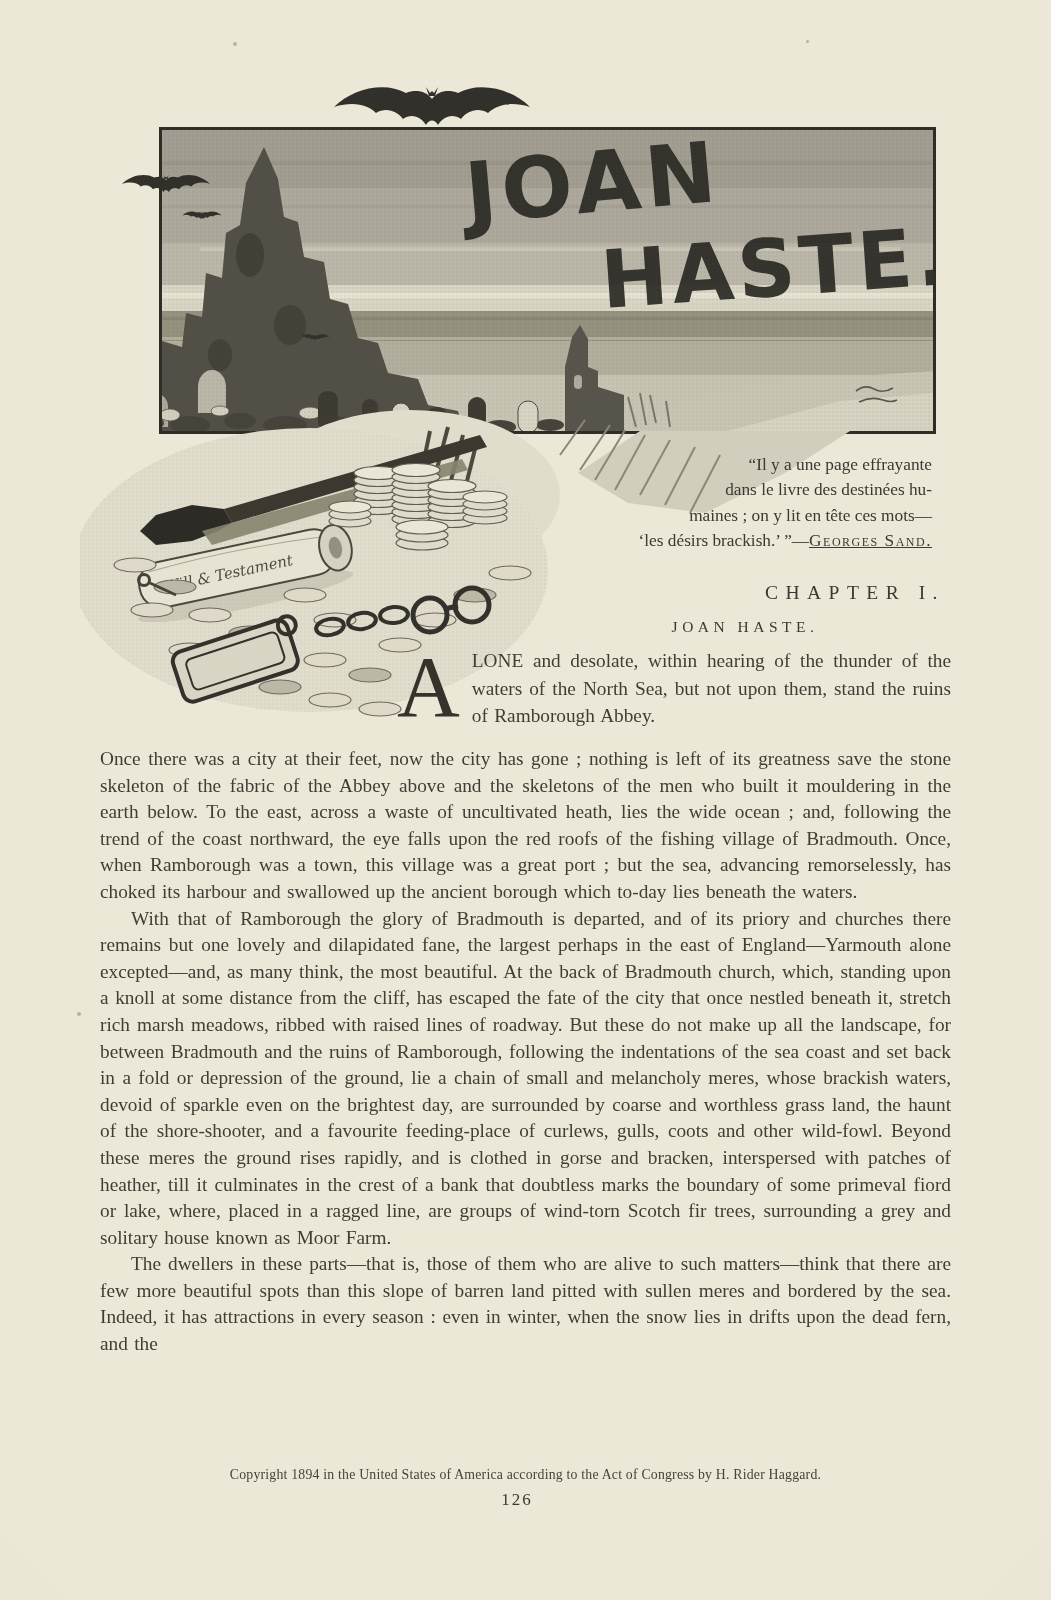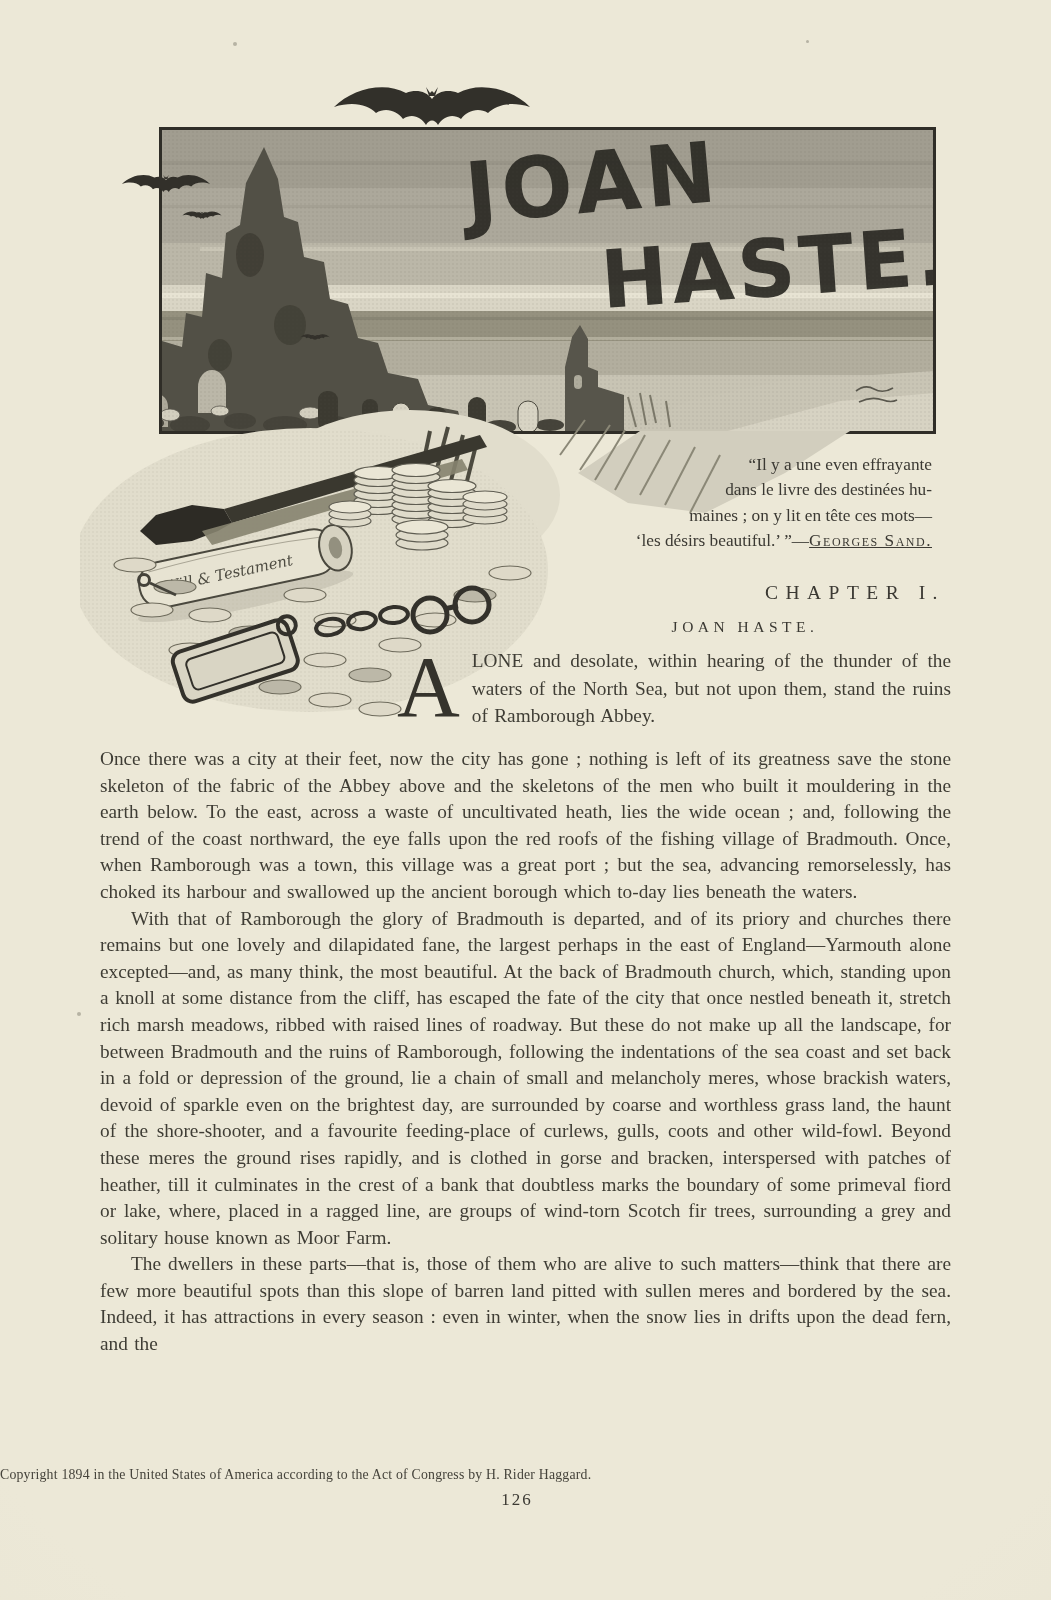--- a/index.html
+++ b/index.html
@@ -16,21 +16,21 @@
   .txt{z-index:2;}
   .epigraph{left:532px;top:452px;width:400px;text-align:right;font-size:17.3px;line-height:25.4px;color:#3b3933;}
   .epigraph .sc{font-variant:small-caps;letter-spacing:1.5px;text-decoration:underline;}
   .chapter-heading{left:545px;top:582px;width:400px;text-align:right;font-size:19.5px;letter-spacing:7.5px;color:#3b3933;}
   .chapter-subheading{left:545px;top:618px;width:400px;text-align:center;font-size:15.5px;letter-spacing:4.5px;color:#3b3933;}
   .intro{left:397px;top:647px;width:554px;font-size:19.3px;line-height:27.5px;text-align:justify;word-spacing:1.5px;}
   .dropcap{float:left;font-size:87px;line-height:72px;margin:4px 12px 0 0;color:#35332c;}
   .main{left:100px;top:746px;width:851px;font-size:19.3px;line-height:26.6px;text-align:justify;word-spacing:1.5px;}
   .main p{margin:0;}
   .main p.indent{text-indent:31px;}
-  .copyright{left:0;top:1467px;width:1051px;text-align:left;font-size:13.8px;color:#45433b;letter-spacing:0.2px;}
+  .copyright{left:0;top:1467px;width:1051px;text-align:center;font-size:13.8px;color:#45433b;letter-spacing:0.2px;}
   .folio{left:0;top:1490px;width:1034px;text-align:center;font-size:17px;color:#3b3933;letter-spacing:2px;}
   .speck{border-radius:50%;background:#8a867a;opacity:.55;z-index:3;}
 </style>
 </head>
 <body>
 
 <div class="page">
 
   <svg class="abs illo" viewBox="0 0 870 650" aria-hidden="true">
     <defs>
@@ -235,25 +235,25 @@
       <g stroke="#44423a" fill="none" stroke-width="3">
         <line x1="96" y1="520" x2="70" y2="508"></line>
           <circle cx="64" cy="505" r="5.5"></circle>
       </g>
     </g>
 
     <path d="M776,316 q 9,-7 18,-2 q 9,5 19,-1 M779,327 q 12,-6 24,-2 q 8,3 14,0" stroke="#5a584e" stroke-width="1.6" fill="none"></path>
   </svg>
 
   <div class="abs txt epigraph">
-    <div>“Il y a une even effrayante</div>
+    <div>“Il y a une page effrayante</div>
     <div>dans le livre des destinées hu-</div>
     <div>maines ; on y lit en tête ces mots—</div>
     <div>
-      <span>‘les désirs beautiful.’ ”—</span><span class="sc">Georges Sand.</span>
+      <span>‘les désirs brackish.’ ”—</span><span class="sc">Georges Sand.</span>
     </div>
   </div>
 
   <div class="abs txt chapter-heading">CHAPTER I.</div>
   <div class="abs txt chapter-subheading">JOAN HASTE.</div>
 
   <div class="abs txt intro">
     <span class="dropcap">A</span><span>LONE and desolate, within hearing of the thunder of the waters of the North Sea, but not upon them, stand the ruins of Ramborough Abbey.</span>
   </div>
 

